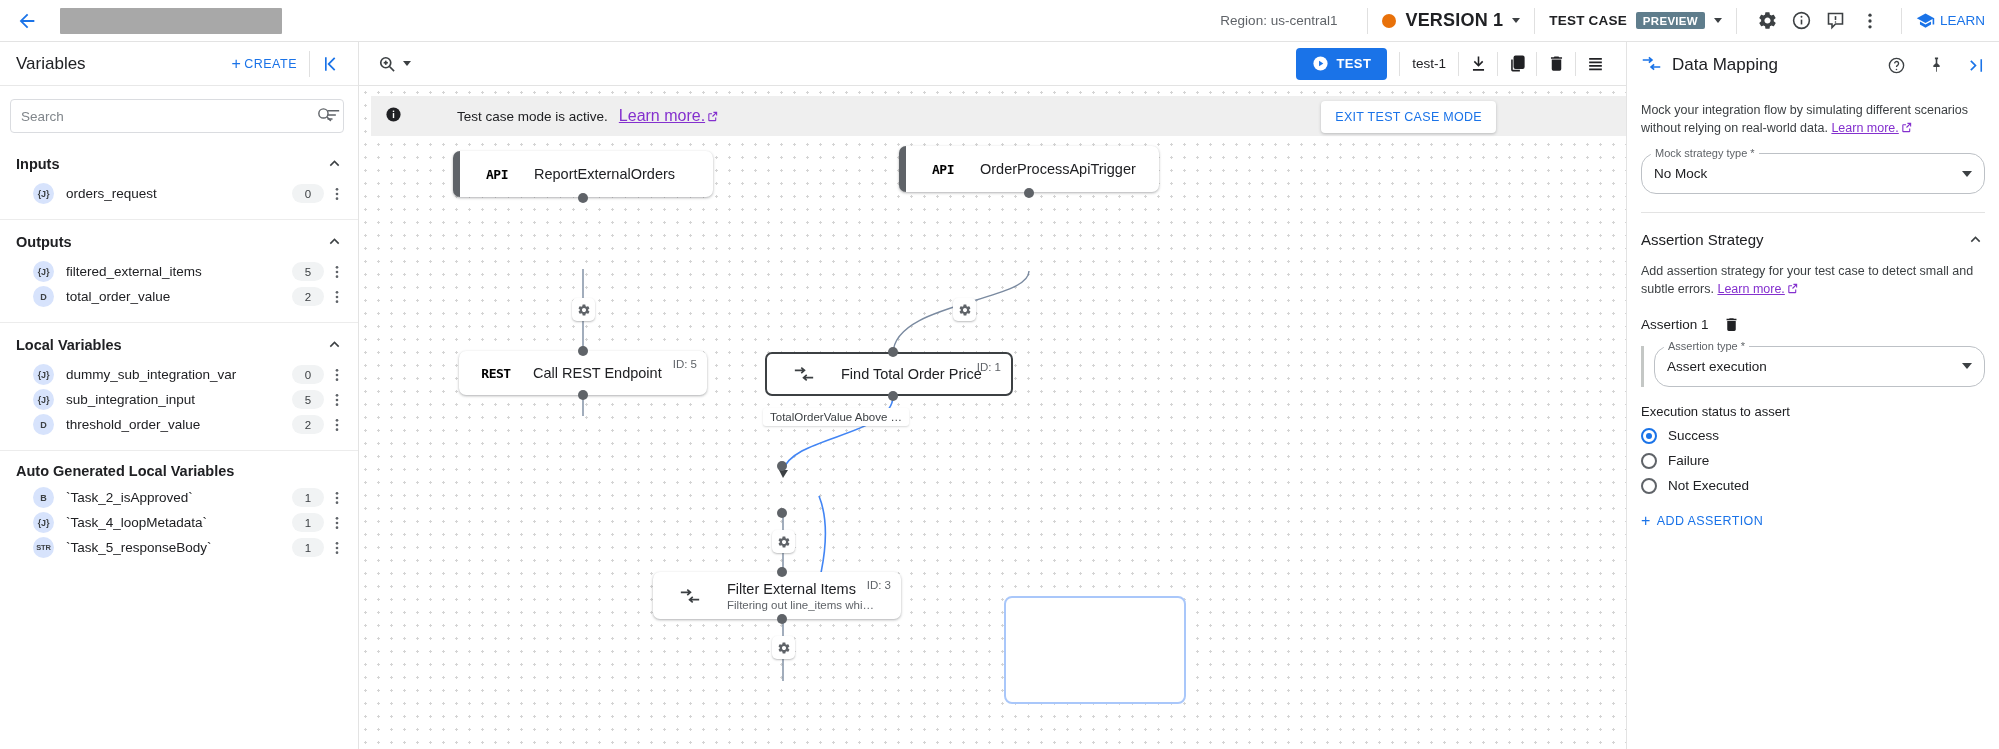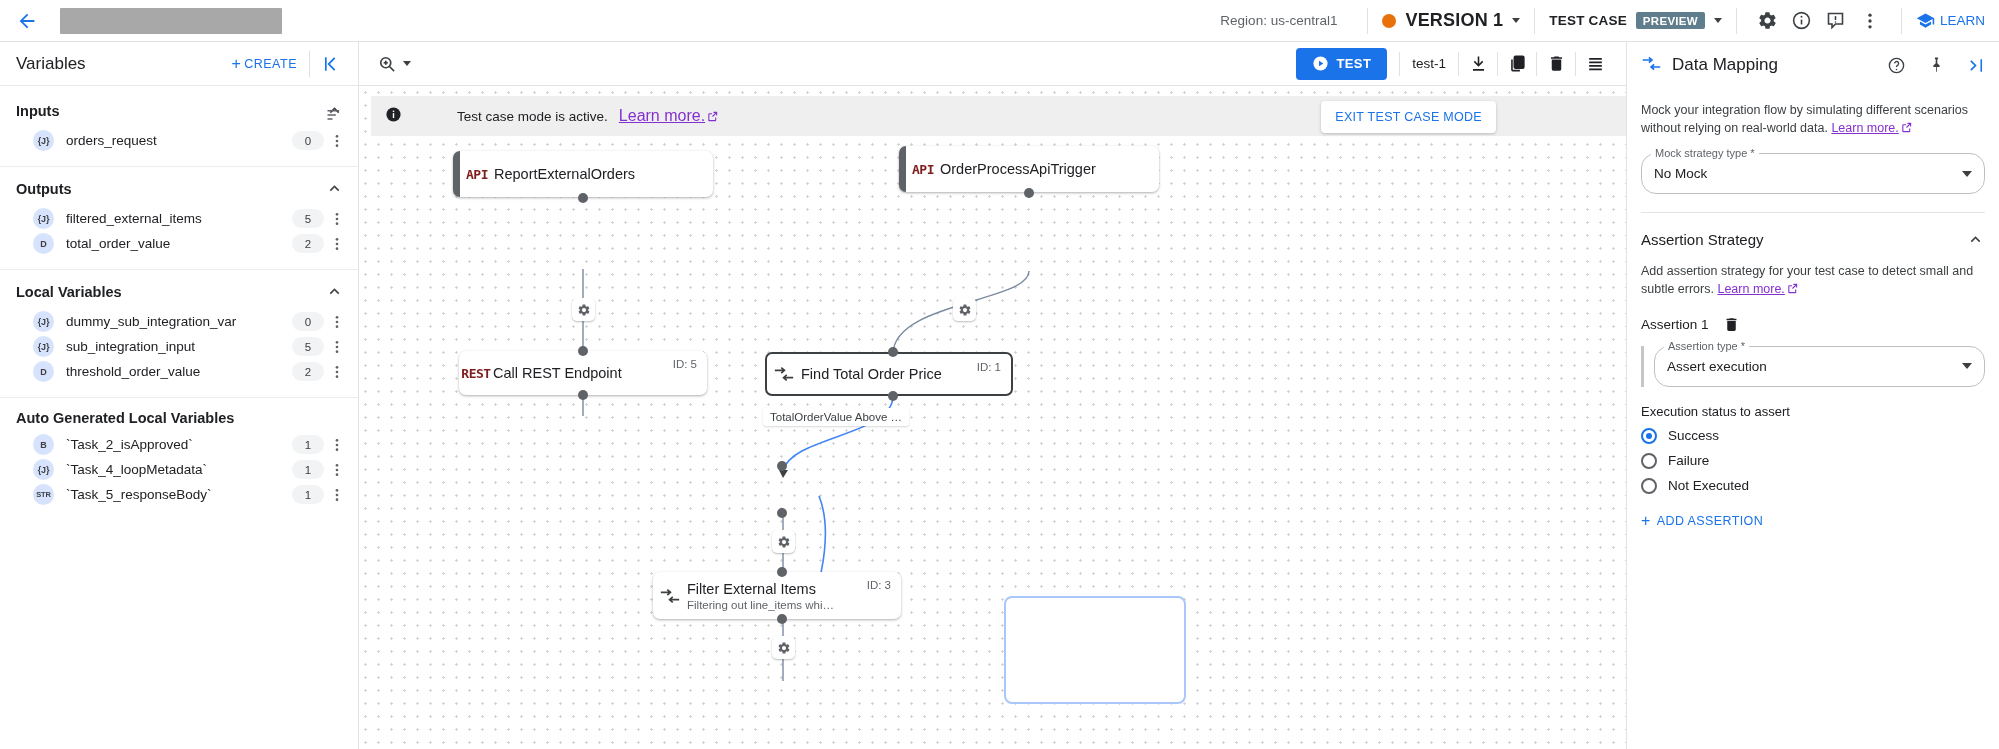--- a/index.html
+++ b/index.html
@@ -89,21 +89,21 @@
     letter-spacing:.3px;padding:9px 14px;cursor:pointer;
   }
 
   .node {
     position:absolute;background:#fff;border-radius:7px;
     box-shadow:0 1px 3px rgba(60,64,67,.28), 0 1px 2px rgba(60,64,67,.16);
     display:flex;align-items:center;overflow:hidden;cursor:pointer;
   }
   .node.trigger { border-left:7px solid #5f6368; }
   .node.sel { border:2px solid #3c4043; box-shadow:none; }
-  .node-ic { width:34px;display:flex;align-items:center;justify-content:center;flex-shrink:0;color:#7f1d1d;}
+  .node-ic { width:74px;display:flex;align-items:center;justify-content:center;flex-shrink:0;color:#000000;}
   .node-ic.mono { font-family:"DejaVu Sans Mono", monospace; font-size:13px; letter-spacing:-.5px; font-weight:bold;}
   .node-body { flex:1; padding-right:10px; min-width:0;}
   .node-label { font-size:14.5px;color:#202124;white-space:nowrap;}
   .node-sub { font-size:11.5px;color:#5f6368;white-space:nowrap;overflow:hidden;text-overflow:ellipsis;margin-top:1px;}
   .node-id { position:absolute;right:10px;top:7px;font-size:11.5px;color:#5f6368;}
   .port { position:absolute;width:10px;height:10px;border-radius:50%;background:#5f6368;}
   .gear-chip {
     position:absolute;width:23px;height:23px;border-radius:5px;background:#fff;
     box-shadow:0 1px 2px rgba(60,64,67,.35);display:flex;align-items:center;justify-content:center;color:#5f6368;cursor:pointer;
   }
@@ -214,20 +214,31 @@
           <span>CREATE</span>
         </div>
         <div class="sb-sep"></div>
         <div class="sb-collapse">
           <svg width="20" height="20" viewBox="0 0 24 24" fill="currentColor">
               <path d="M6 4h2v16H6zM18.4 5.4L16.9 4l-8 8 8 8 1.5-1.4L11.9 12z"></path>
             </svg>
         </div>
       </div>
 
+      <div class="sb-search-wrap">
+        <div class="sb-search">
+          <input placeholder="Search" style="">
+          <span>
+            <svg width="17" height="17" viewBox="0 0 24 24" fill="none" stroke="#5f6368" stroke-width="2">
+                <circle cx="10.5" cy="10.5" r="6.5"></circle>
+                <line x1="15.5" y1="15.5" x2="21" y2="21"></line>
+              </svg>
+          </span>
+        </div>
+      </div>
       <div style="display:flex;justify-content:flex-end;padding:0 12px;margin-top:-31px;">
         <div class="sb-filter" style="margin-right:-4px;opacity:0;">
           <svg width="18" height="18" viewBox="0 0 24 24" fill="currentColor">
               <path d="M3 6h18v2H3zM6 11h12v2H6zM9 16h6v2H9z"></path>
             </svg>
         </div>
       </div>
 
       <div style="position:absolute;left:325px;top:105px;">
         <svg width="20" height="20" viewBox="0 0 24 24" fill="#5f6368">

